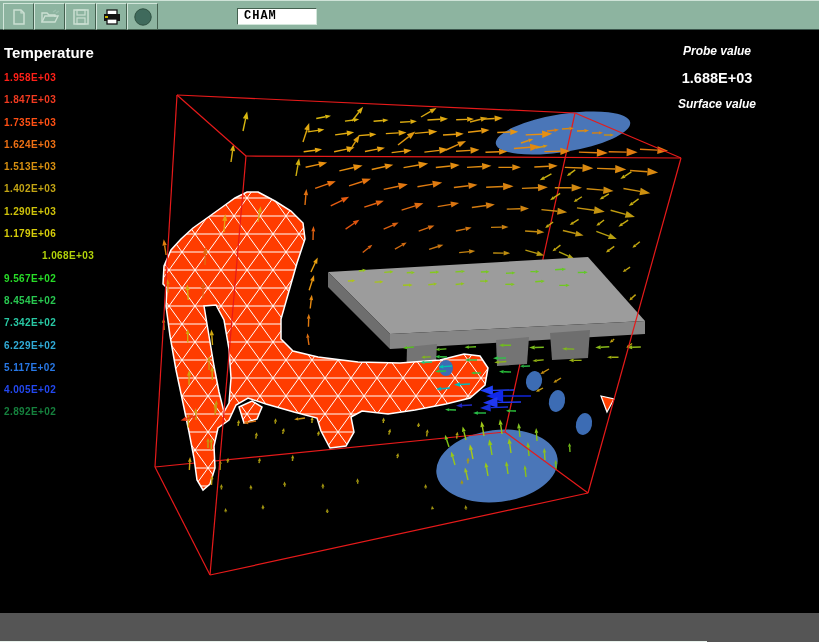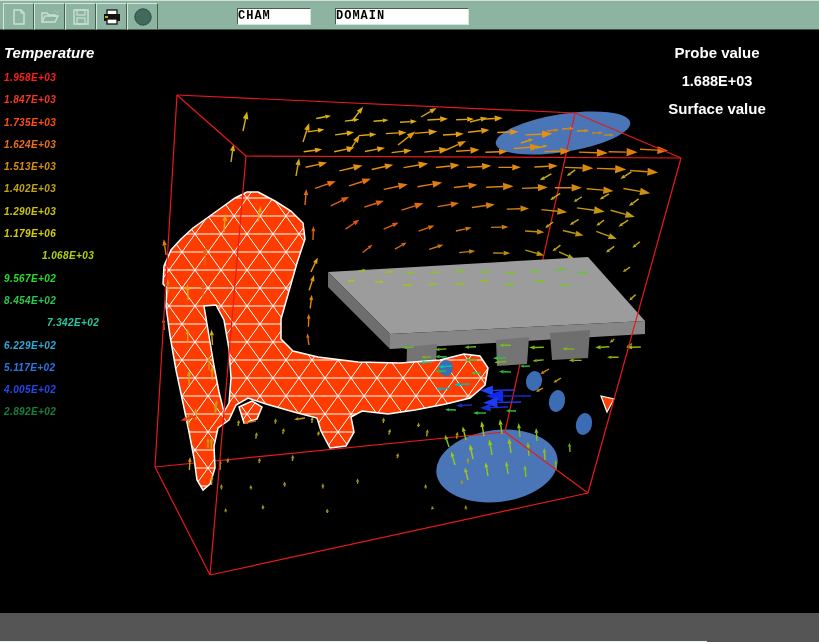--- a/index.html
+++ b/index.html
@@ -10,29 +10,29 @@
            border-top:1px solid #CFE3D8;border-bottom:1px solid #3C564C;box-sizing:border-box;}
   .tbtn{position:absolute;top:2px;width:29px;height:25px;background:#8DB4A0;
         border-top:1px solid #D2E6DA;border-left:1px solid #D2E6DA;
         border-right:1px solid #44604F;border-bottom:1px solid #44604F;
         display:flex;align-items:center;justify-content:center;}
   .tfield{position:absolute;top:7px;height:15px;background:#FFFFFF;
           border-top:1px solid #44604F;border-left:1px solid #44604F;
           border-right:1px solid #D2E6DA;border-bottom:1px solid #D2E6DA;
           font-family:"Liberation Mono","DejaVu Sans Mono",monospace;
           font-size:12px;font-weight:bold;color:#000;line-height:15px;
-          letter-spacing:1px;box-sizing:content-box;}
+          padding-left:6px;letter-spacing:1px;box-sizing:content-box;}
   
   .viewport{position:absolute;left:0;top:30px;width:819px;height:583px;background:#000;}
   #scene{position:absolute;left:0;top:0;}
-  .legend{position:absolute;left:4px;top:14px;font-style:italic;}
+  .legend{position:absolute;left:4px;top:14px;}
   .legend-title{font-size:15px;font-weight:bold;color:#FFFFFF;margin-bottom:6px;}
   .legend-row{font-size:10px;font-weight:bold;line-height:22.3px;letter-spacing:.4px;}
   .probe{position:absolute;right:22px;top:14px;width:160px;text-align:center;color:#FFFFFF;}
-  .probe .lbl{font-size:15px;font-weight:bold;}
+  .probe .lbl{font-size:12px;font-weight:bold;font-style:italic;}
   .probe .val{font-size:14.5px;font-weight:bold;margin-top:12px;}
   .probe .blk2{margin-top:11px;}
   
   .statusbar{position:absolute;left:0;top:641px;width:707px;height:29px;background:#3b82f6;
              border-top:2px solid #E8F2EC;box-sizing:border-box;}
   .status-text{position:absolute;left:4px;top:3px;
                font-family:"Liberation Serif","DejaVu Serif",serif;font-size:15px;color:#0A0A0A;}
   .grip{position:absolute;right:1px;bottom:1px;}
 </style>
 </head>
@@ -68,21 +68,20 @@
         <rect x="3" y="8" width="3" height="2" fill="#C8B400"></rect>
         <rect x="5" y="11" width="10" height="5" fill="#FFFFFF" stroke="#141414" stroke-width="1.3"></rect>
       </svg>
     </div>
     <div class="tbtn" style="left:127px">
       <svg width="20" height="18">
         <circle cx="10" cy="9" r="8.2" fill="#3F6A5C" stroke="#2E5040" stroke-width="1"></circle>
       </svg>
     </div>
     <div class="tfield" style="left:237px;width:72px">CHAM</div>
-    <div class="tfield" style="left:335px;width:132px">DOMAIN</div>
   </div>
 
   <div class="viewport">
     <svg id="scene" width="819" height="583" viewBox="0 30 819 583">
         <defs>
           <pattern id="mesh" width="26" height="36" patternUnits="userSpaceOnUse">
             <path d="M0,0H26 M0,18H26 M0,36H26 M0,0L13,18L26,0 M0,36L13,18L26,36" stroke="#FFFFFF" stroke-width="1" fill="none"></path>
           </pattern>
         </defs>
         <g>
@@ -641,21 +640,21 @@
           <div class="legend-row" style="color: rgb(241, 58, 32);">1.847E+03</div>
           <div class="legend-row" style="color: rgb(255, 80, 20);">1.735E+03</div>
           <div class="legend-row" style="color: rgb(238, 112, 20);">1.624E+03</div>
           <div class="legend-row" style="color: rgb(216, 144, 16);">1.513E+03</div>
           <div class="legend-row" style="color: rgb(194, 164, 20);">1.402E+03</div>
           <div class="legend-row" style="color: rgb(206, 194, 10);">1.290E+03</div>
           <div class="legend-row" style="color: rgb(214, 204, 10);">1.179E+06</div>
           <div class="legend-row" style="color: rgb(178, 210, 10); margin-left: 38px;">1.068E+03</div>
           <div class="legend-row" style="color: rgb(40, 220, 40);">9.567E+02</div>
           <div class="legend-row" style="color: rgb(40, 200, 80);">8.454E+02</div>
-          <div class="legend-row" style="color: rgb(40, 200, 164); margin-left: 43px;">7.342E+02</div>
+          <div class="legend-row" style="color: rgb(40, 200, 164);">7.342E+02</div>
           <div class="legend-row" style="color: rgb(48, 170, 214);">6.229E+02</div>
           <div class="legend-row" style="color: rgb(40, 120, 230);">5.117E+02</div>
           <div class="legend-row" style="color: rgb(35, 72, 240);">4.005E+02</div>
           <div class="legend-row" style="color: #15803d;">2.892E+02</div>
         </div>
     </div>
 
     <div class="probe">
       <div class="lbl">Probe value</div>
       <div class="val">1.688E+03</div>

